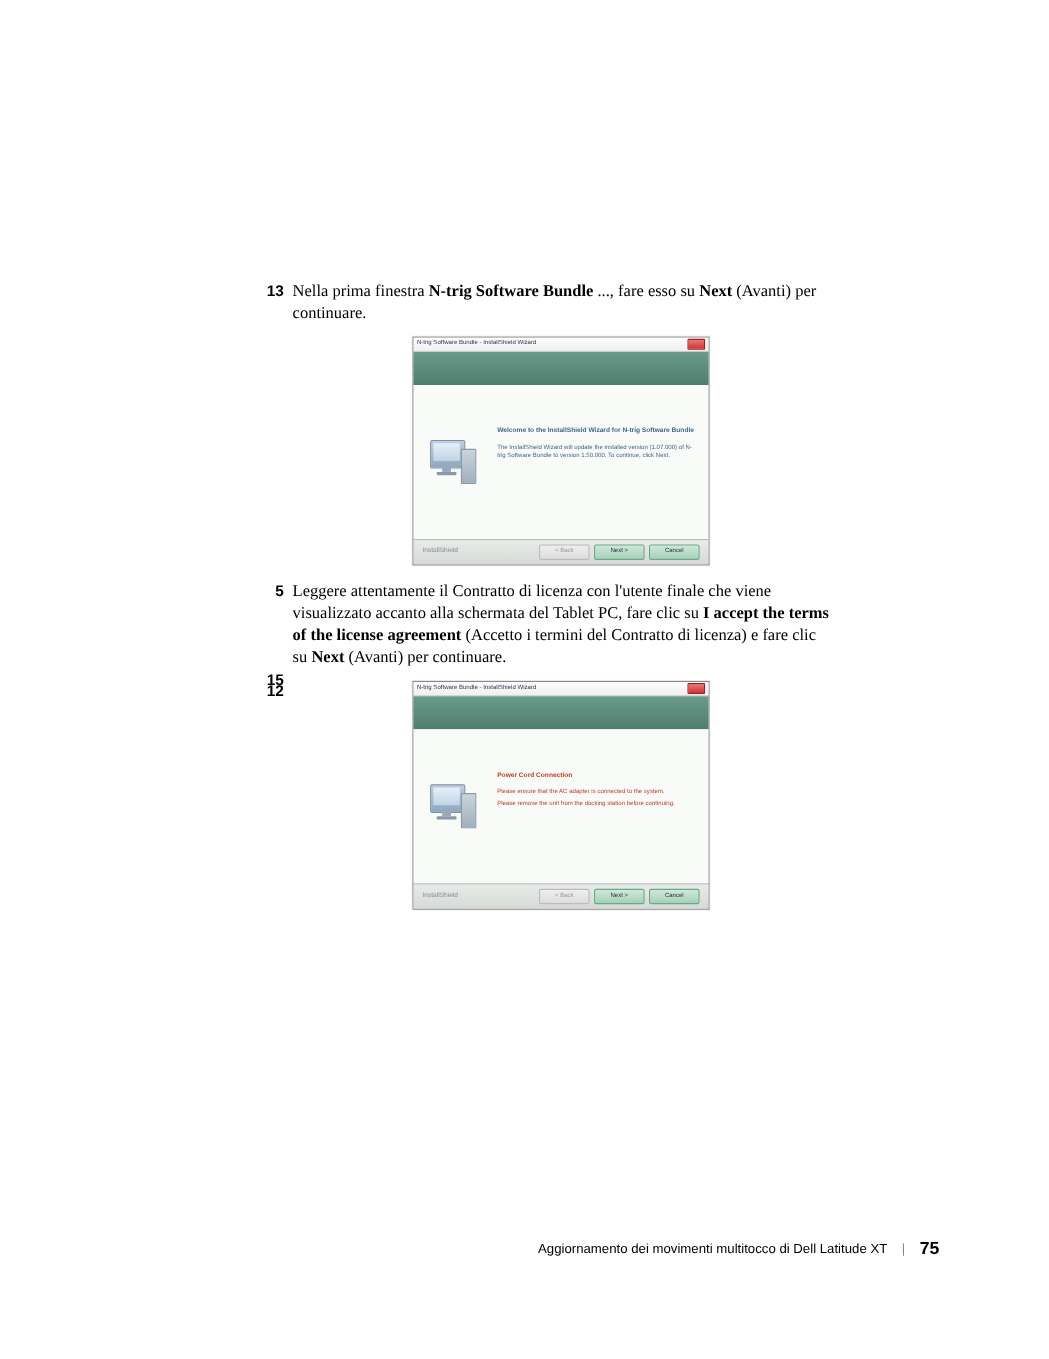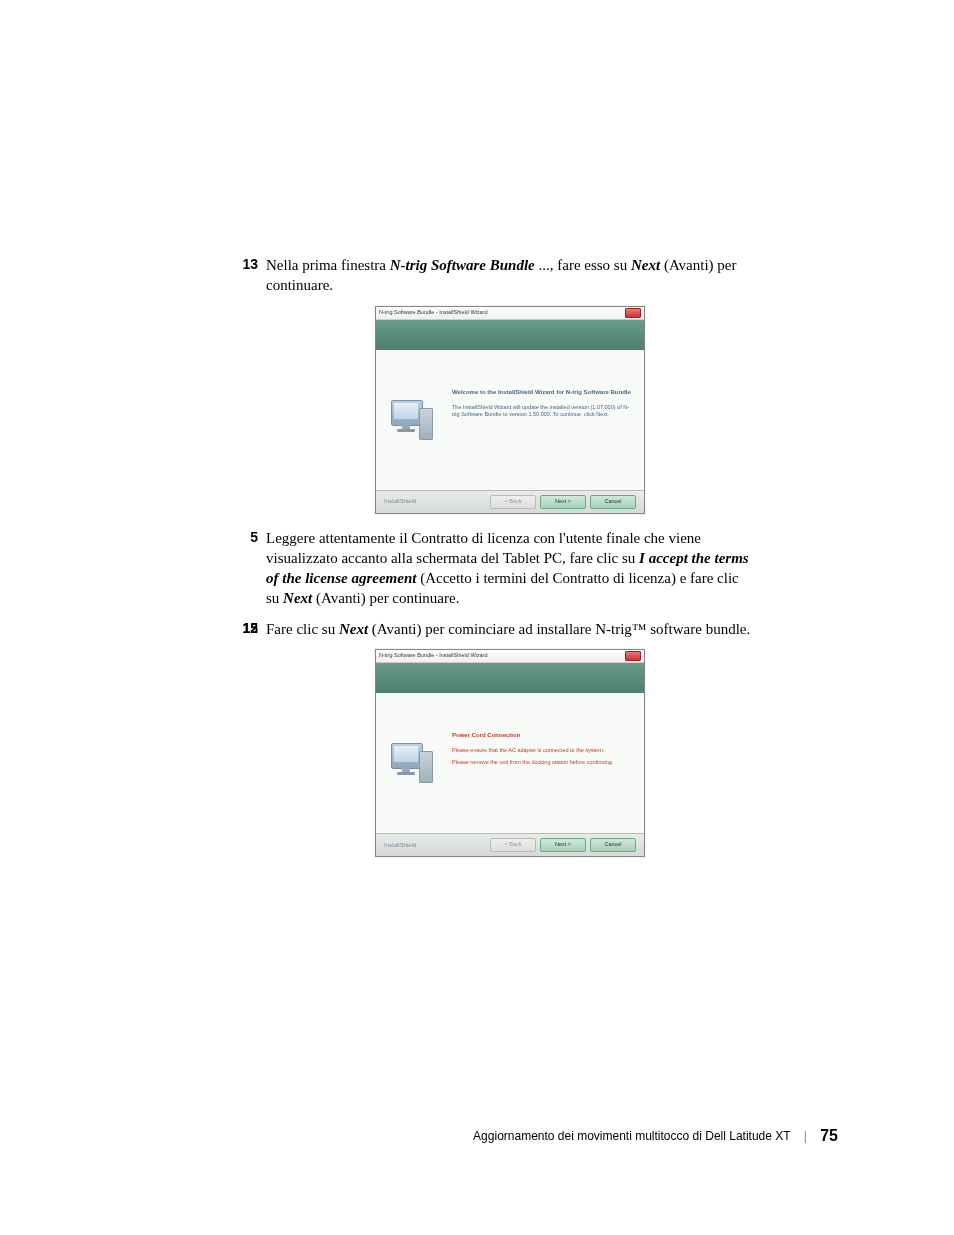--- a/index.html
+++ b/index.html
@@ -18,35 +18,34 @@
     height: 100%;
   }
   ol.steps {
     list-style: none;
     padding: 0;
     margin: 0;
   }
   ol.steps > li {
     position: relative;
     padding-left: 38px;
-    margin-bottom: 10px;
     font-size: 15px;
     line-height: 1.35;
   }
   ol.steps > li .num {
     position: absolute;
     left: 0;
     top: 0;
     font-family: Arial, Helvetica, sans-serif;
     font-weight: bold;
     font-size: 14px;
     width: 30px;
     text-align: right;
   }
-  .b { font-weight: bold; font-style: italic; }
+  .b { font-weight: bold; }
 
   .wizard {
     width: 268px;
     margin: 10px auto 14px auto;
     border: 1px solid #888;
     background: #eef4ee;
     font-family: Tahoma, Arial, sans-serif;
     font-size: 6px;
     box-shadow: 0 0 0 1px rgba(0,0,0,0.05);
   }
@@ -151,24 +150,24 @@
     background: #8898a8; border-radius: 1px;
   }
   .comp-icon .tower {
     position: absolute; top: 12px; left: 32px; width: 12px; height: 30px;
     background: linear-gradient(#c8d4dc,#a0b0bc);
     border: 1px solid #8a9aa6; border-radius: 1px;
   }
 
   .page-footer {
     position: absolute;
-    left: 0; right: 0;
+    left: 0; right: 16px;
     bottom: 90px;
     text-align: right;
-    padding-right: 116px;
+    padding-right: 84px;
     font-family: Arial, Helvetica, sans-serif;
     font-size: 12px;
     color: #000;
   }
   .page-footer .sep { margin: 0 10px; color: #888; }
   .page-footer .pn { font-weight: bold; font-size: 16px; vertical-align: -1px; }
 </style>
 </head>
 <body>
 
@@ -215,21 +214,20 @@
       <span><span>Leggere attentamente il Contratto di licenza con l'utente finale che viene visualizzato accanto alla schermata del Tablet PC, fare clic su </span><span class="b">I accept the terms of the license agreement</span><span> (Accetto i termini del Contratto di licenza) e fare clic su </span><span class="b">Next</span><span> (Avanti) per continuare.</span></span>
     </li>
 
     <li>
       <span class="num">15</span>
     </li>
 
 
     <li>
       <span class="num">12</span>
-      <span><span>Fare clic su </span><span class="b">Next</span><span> (Avanti) per cominciare ad installare N-trig™ software bundle.</span></span>
 
       <div class="wizard power">
         <div class="titlebar">
           <span class="t-title">N-trig Software Bundle - InstallShield Wizard</span>
           <span class="t-close"></span>
         </div>
         <div class="ribbon"></div>
         <div class="body">
           <div class="left">
             <div class="comp-icon">

